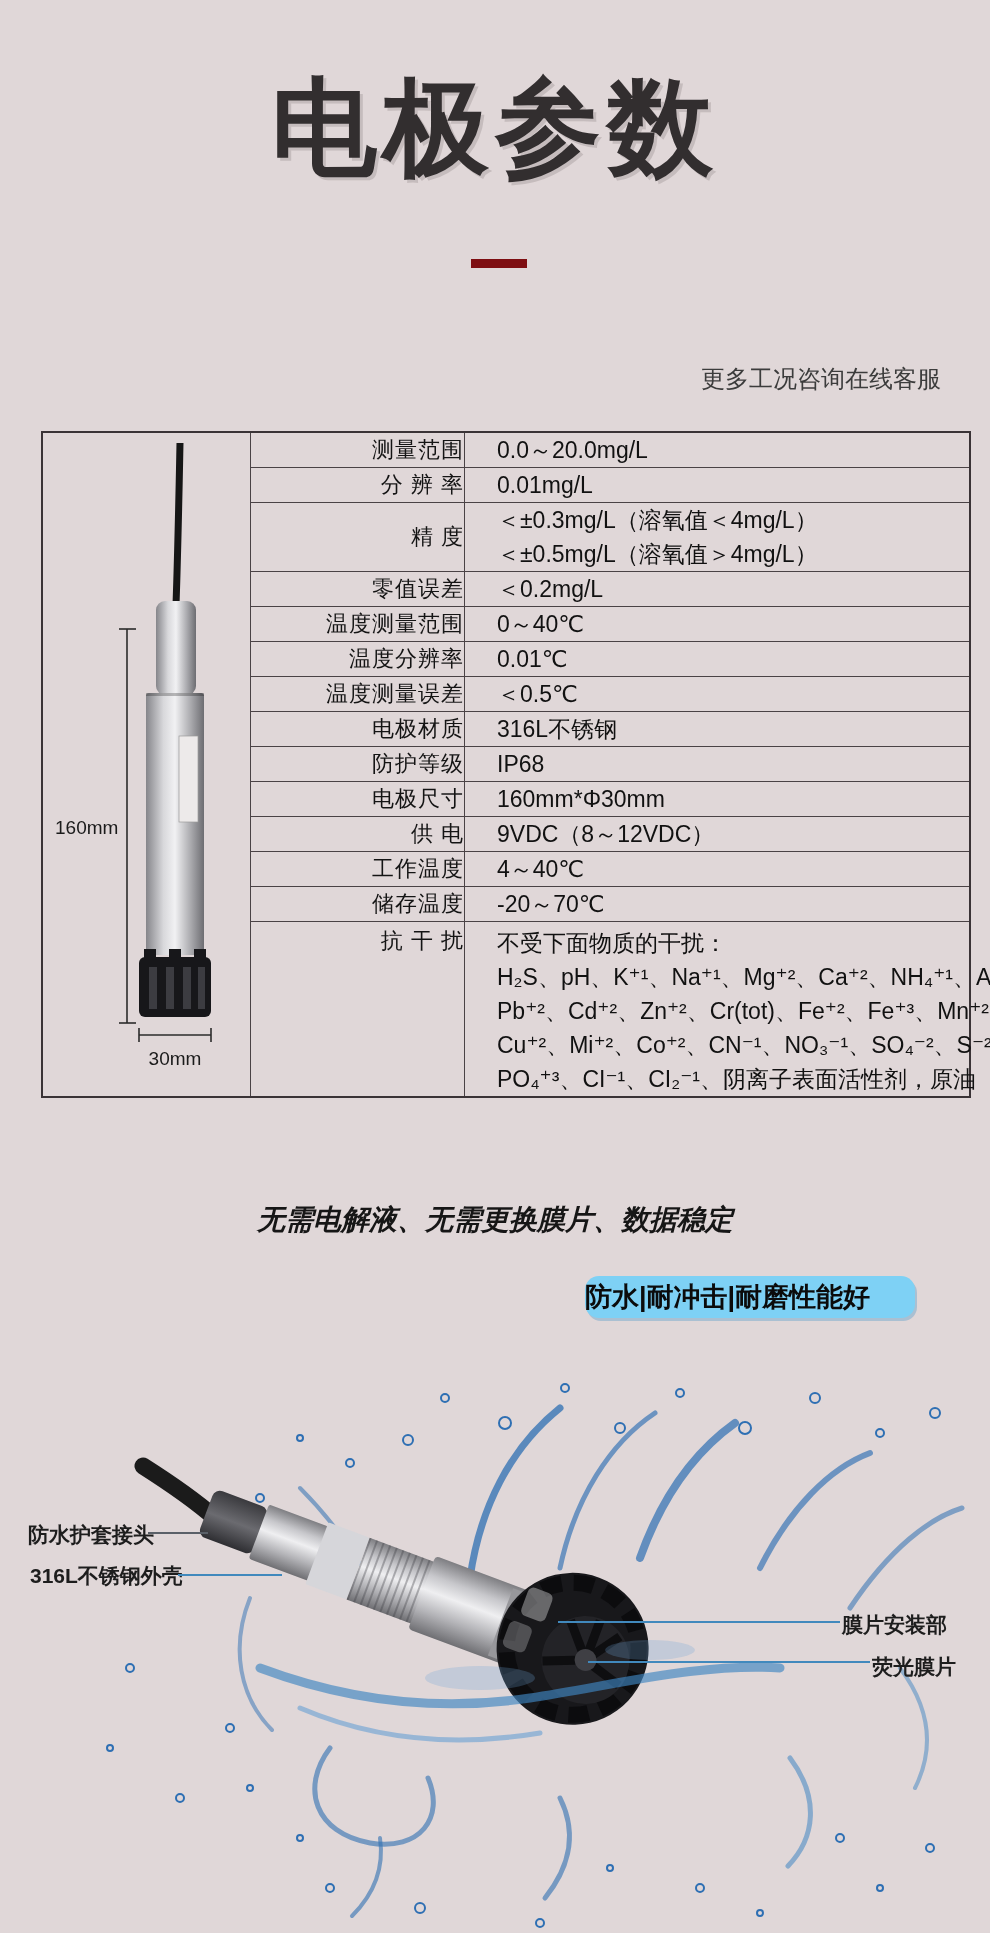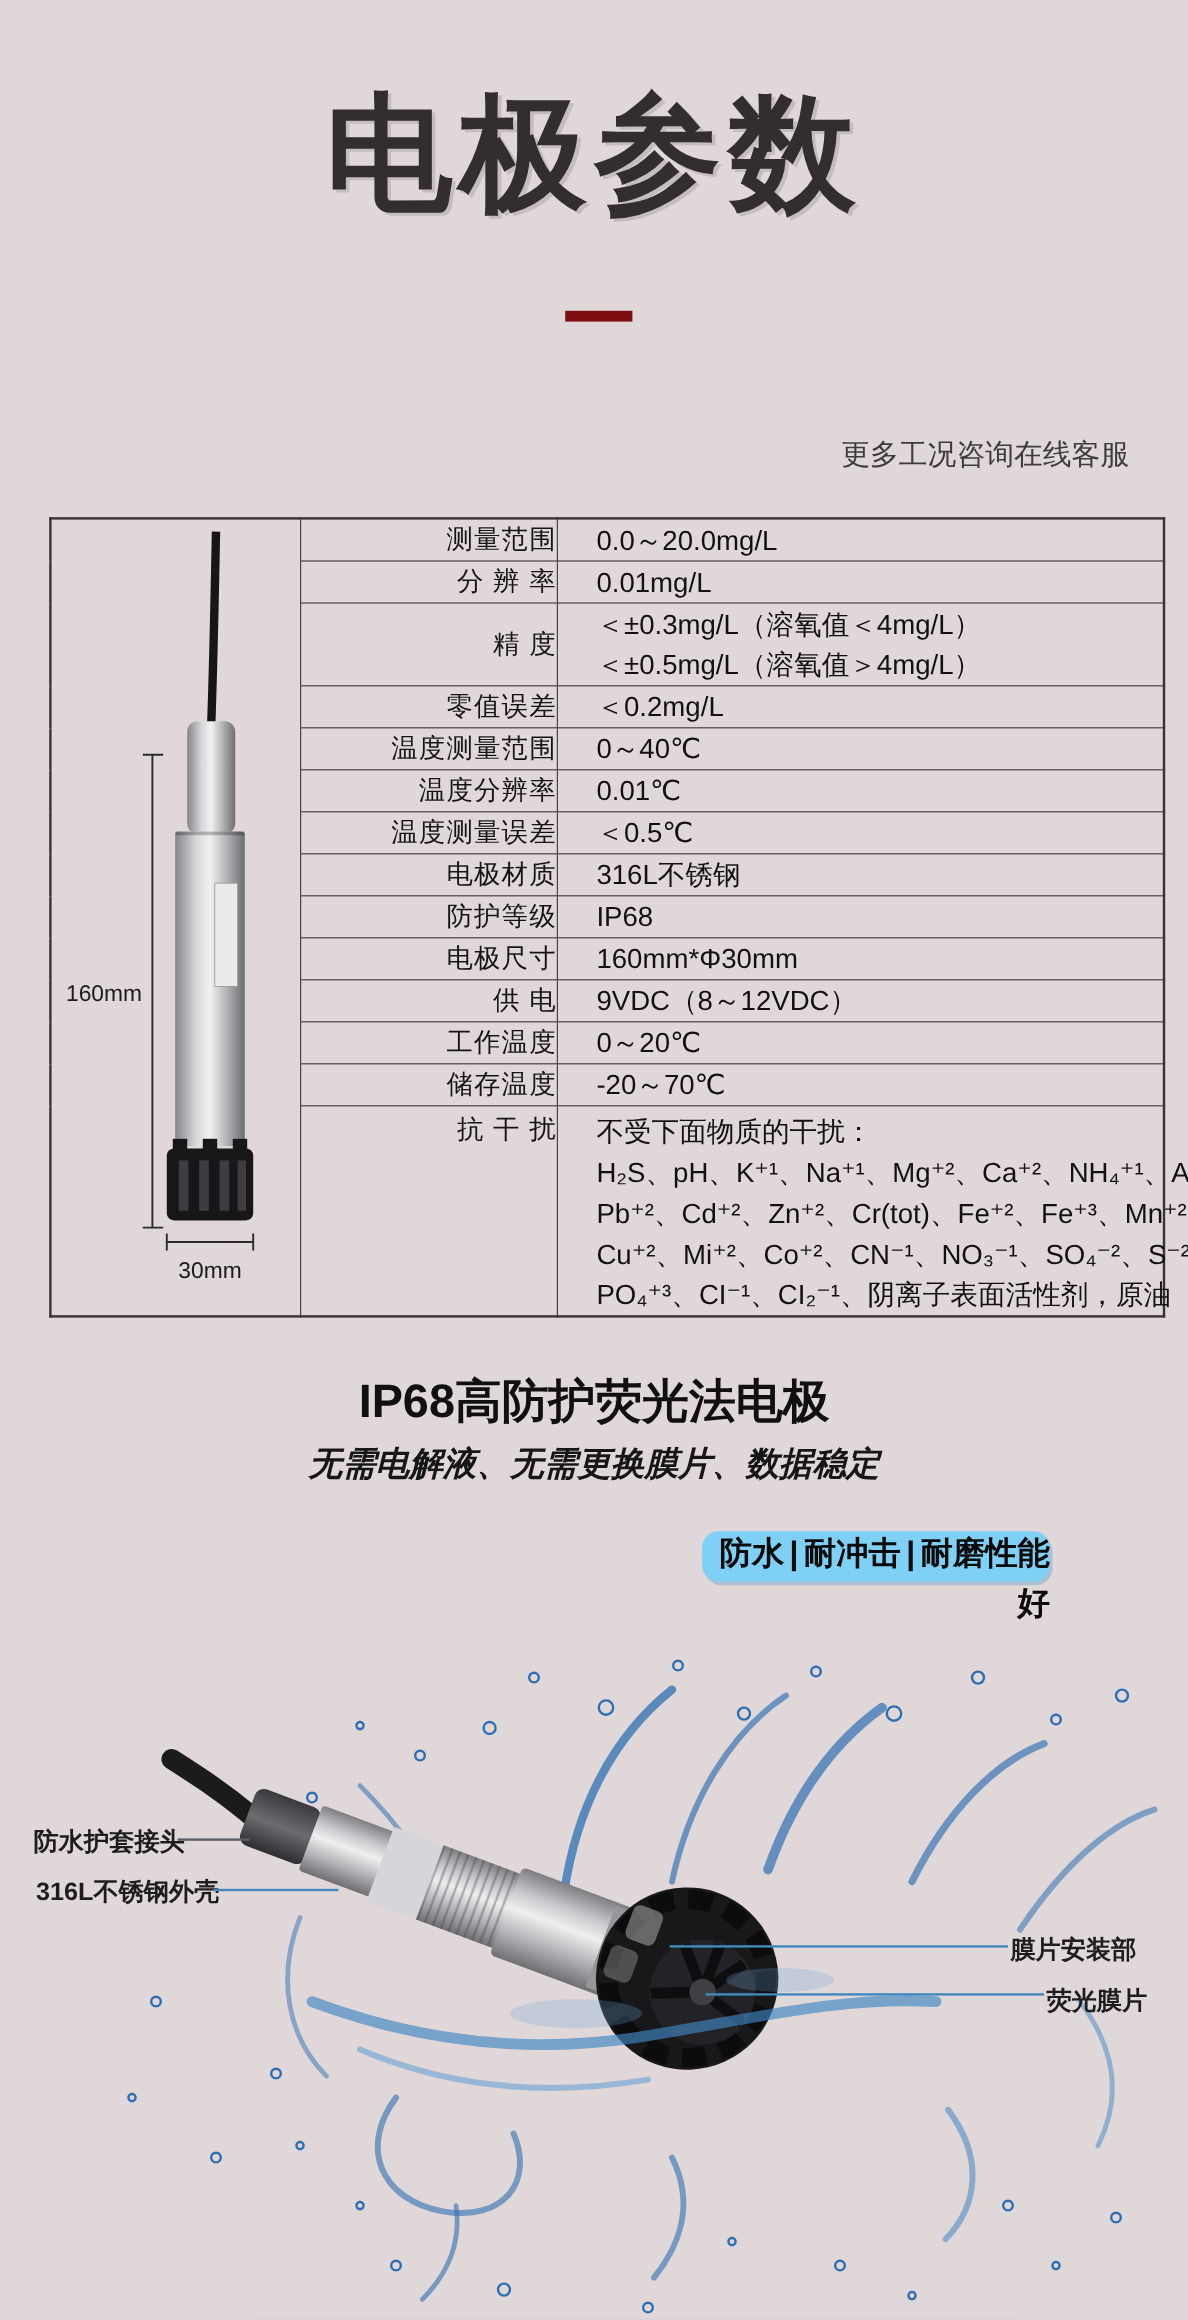--- a/index.html
+++ b/index.html
@@ -28,25 +28,24 @@
   tr.h170 td{height:170px;}
   td.top{vertical-align:top;}
   td.top .vline:first-child{margin-top:0;}
   .vline{height:34px;line-height:34px;white-space:nowrap;}
   
   .feature-title{position:absolute;top:1141px;left:0;width:990px;text-align:center;
     font-size:39px;font-weight:700;color:#101010;}
   .feature-subtitle{position:absolute;top:1201px;left:0;width:990px;text-align:center;
     font-size:28px;font-weight:600;color:#161616;font-style:italic;}
   .feature-badge{
-    position:absolute;top:1276px;left:585px;width:290px;height:42px;
+    position:absolute;top:1276px;left:585px;width:330px;height:42px;
     background:#7ed1f5;border-radius:14px;
-    font-size:27px;font-weight:700;color:#0b0b0b;text-align:right;line-height:42px;
+    font-size:27px;font-weight:700;color:#0b0b0b;text-align:left;line-height:42px;
     box-shadow:2px 3px 0 rgba(70,150,200,.35);
-    font-family:Liberation Mono, monospace;
   }
   
   .photo-svg{position:absolute;left:0;top:1368px;}
   .callout-label{position:absolute;font-size:21px;font-weight:700;color:#1d1d1d;white-space:nowrap;}
   .callout-line{position:absolute;height:2px;}
   .line-dark{background:#5a6068;}
   .line-blue{background:#4189bd;}
 </style>
 </head>
 <body>
@@ -142,41 +141,40 @@
       <tr class="h34">
         <td class="lbl">电极尺寸</td>
         <td class="val">160mm*Φ30mm</td>
       </tr>
       <tr class="h34">
         <td class="lbl">供  电</td>
         <td class="val">9VDC（8～12VDC）</td>
       </tr>
       <tr class="h34">
         <td class="lbl">工作温度</td>
-        <td class="val">0～20℃</td>
+        <td class="val">4～40℃</td>
       </tr>
       <tr class="h34">
         <td class="lbl">储存温度</td>
         <td class="val">-20～70℃</td>
       </tr>
       <tr class="h170">
         <td class="lbl top" style="padding-top:4px;">抗 干 扰</td>
         <td class="val top" style="padding-top:4px;">
           <div class="vline">不受下面物质的干扰：</div>
           <div class="vline">H₂S、pH、K⁺¹、Na⁺¹、Mg⁺²、Ca⁺²、NH₄⁺¹、AI⁺³、</div>
           <div class="vline">Pb⁺²、Cd⁺²、Zn⁺²、Cr(tot)、Fe⁺²、Fe⁺³、Mn⁺²、</div>
           <div class="vline">Cu⁺²、Mi⁺²、Co⁺²、CN⁻¹、NO₃⁻¹、SO₄⁻²、S⁻²、</div>
           <div class="vline">PO₄⁺³、CI⁻¹、CI₂⁻¹、阴离子表面活性剂，原油</div>
         </td>
       </tr>
     </tbody>
       </table>
   </div>
 
-  <div class="feature-title">IP68高防护荧光法电极</div>
   <div class="feature-subtitle">无需电解液、无需更换膜片、数据稳定</div>
   <div class="feature-badge">防水|耐冲击|耐磨性能好</div>
 
   <svg class="photo-svg" width="990" height="565" viewBox="0 0 990 565">
     <defs>
       <linearGradient id="steelH" x1="0" y1="0" x2="0" y2="1">
         <stop offset="0" stop-color="#7e7e82"></stop>
         <stop offset="0.25" stop-color="#c7c7cb"></stop>
         <stop offset="0.45" stop-color="#efeff1"></stop>
         <stop offset="0.72" stop-color="#b3b3b7"></stop>

